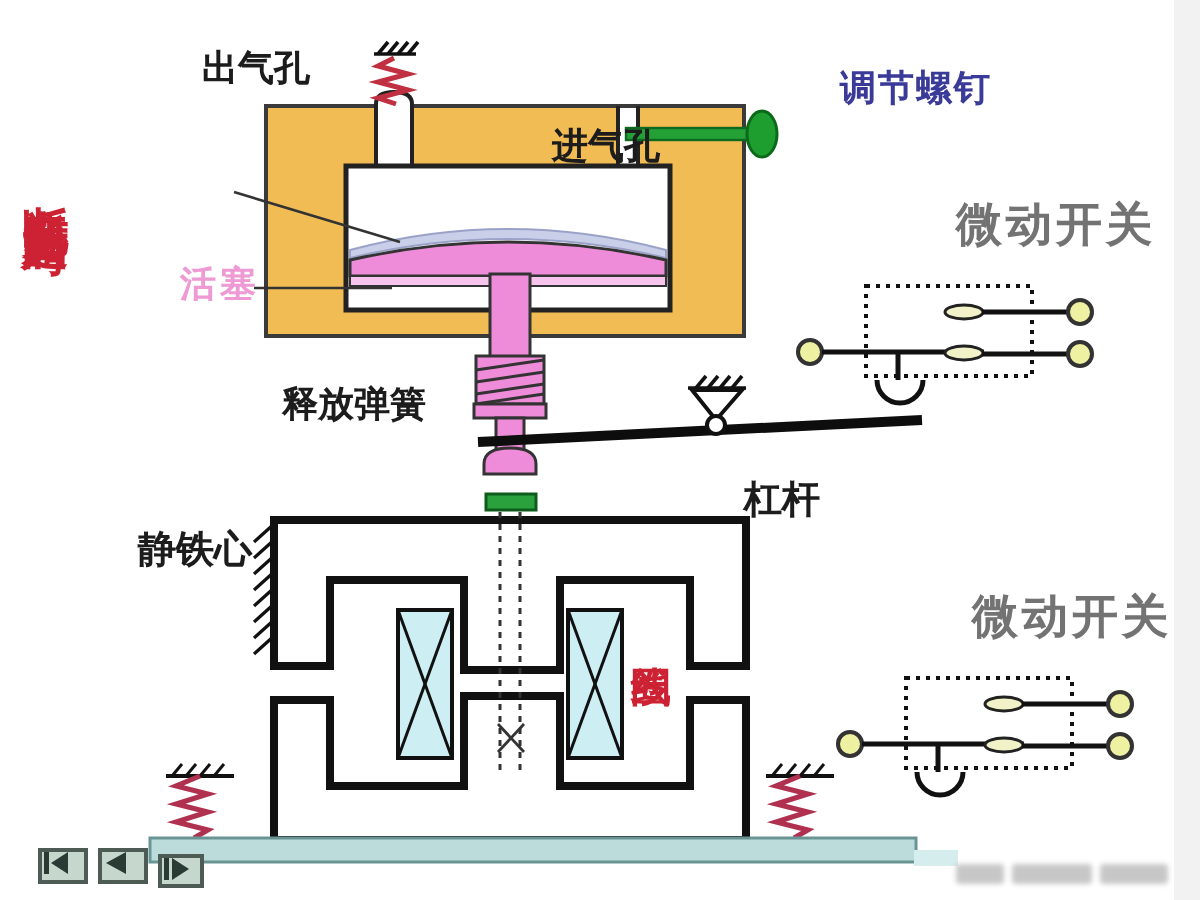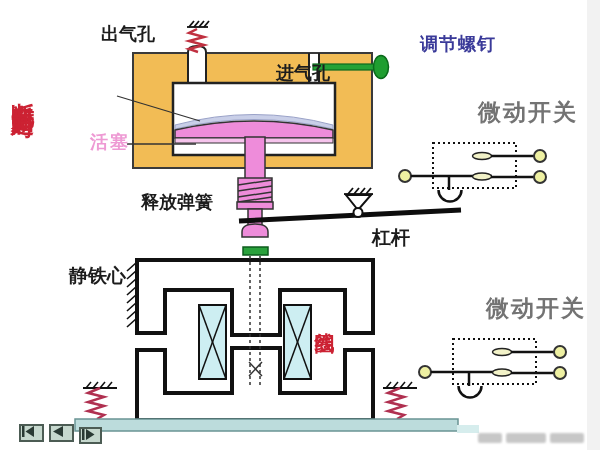--- a/index.html
+++ b/index.html
@@ -19,21 +19,21 @@
   #lbl-delay{left:10px;top:84px;color:#cc2233;font-size:23px;letter-spacing:2px;height:170px;}
   #lbl-coil{left:314px;top:317px;color:#cc2233;font-size:20px;height:46px;letter-spacing:1px;}
   #lbl-outlet{left:101px;top:25px;}
   #lbl-inlet{left:276px;top:28px;margin-top:36px;}
   #lbl-screw{left:420px;top:35px;text-align:center;}
   #lbl-ms-top{left:478px;top:100px;}
   #lbl-ms-bottom{left:486px;top:296px;}
   #lbl-membrane{left:50px;top:85px;}
   #lbl-piston{left:70px;top:133px;margin-left:20px;}
   #lbl-release{left:141px;top:193px;}
-  #lbl-lever{left:372px;top:228px;font-size:19px;}
+  #lbl-lever{left:372px;top:241px;font-size:19px;}
   #lbl-score{left:49px;top:266px;font-size:19px;padding-left:20px;}
   .mbtn{position:absolute;background:#c6d8ce;border:2px solid #4c5c54;display:flex;
         align-items:center;justify-content:center;padding:0;box-sizing:border-box;cursor:pointer;}
   #btn-skip{left:19px;top:424px;width:25px;height:18px;}
   #btn-back{left:49px;top:424px;width:25px;height:18px;}
   #btn-play{left:79px;top:427px;width:23px;height:17px;}
   #watermark{position:absolute;left:478px;top:428px;width:118px;height:16px;filter:blur(1.2px);opacity:.75;}
   #watermark span{display:inline-block;background:#b5b5b5;height:10px;border-radius:2px;margin-right:4px;vertical-align:middle;}
   #edge-band{position:absolute;right:0;top:0;width:13px;height:450px;background:#f2f2f2;}
 </style>

